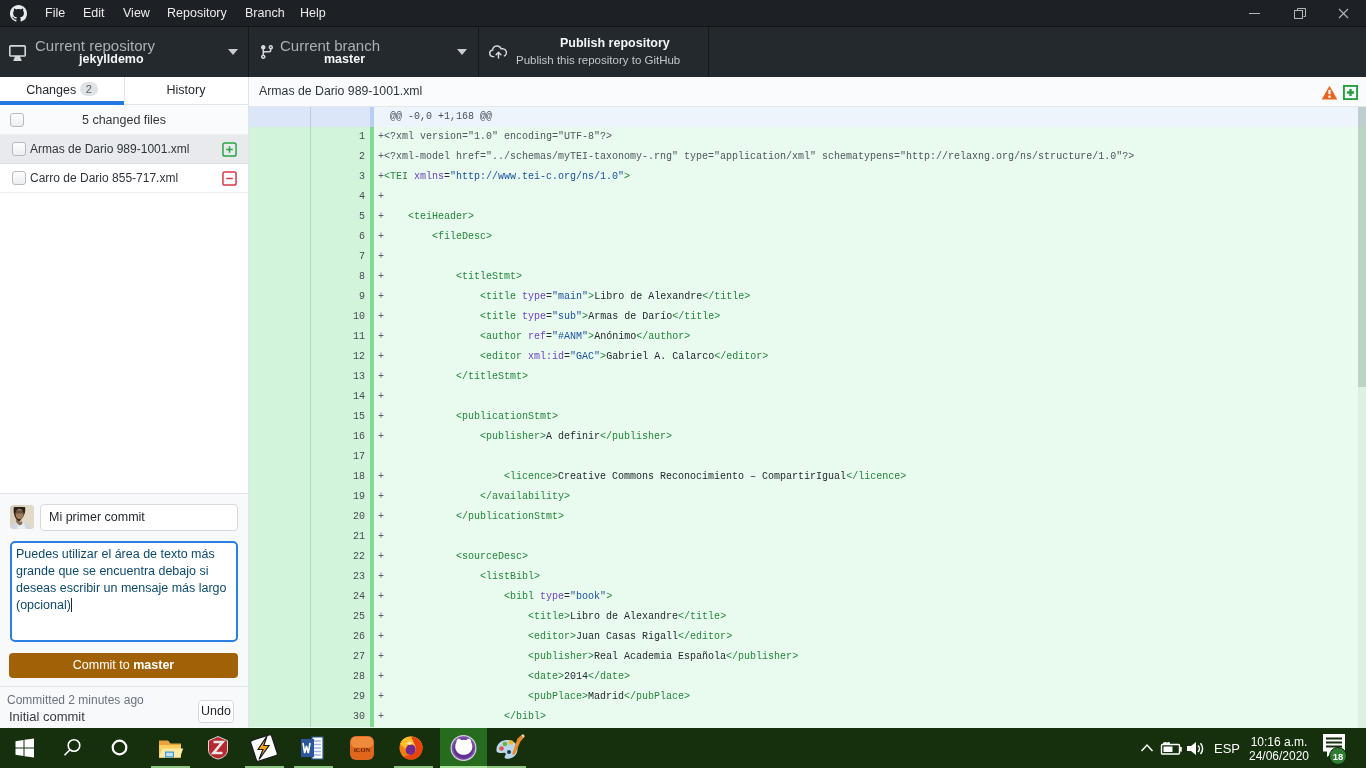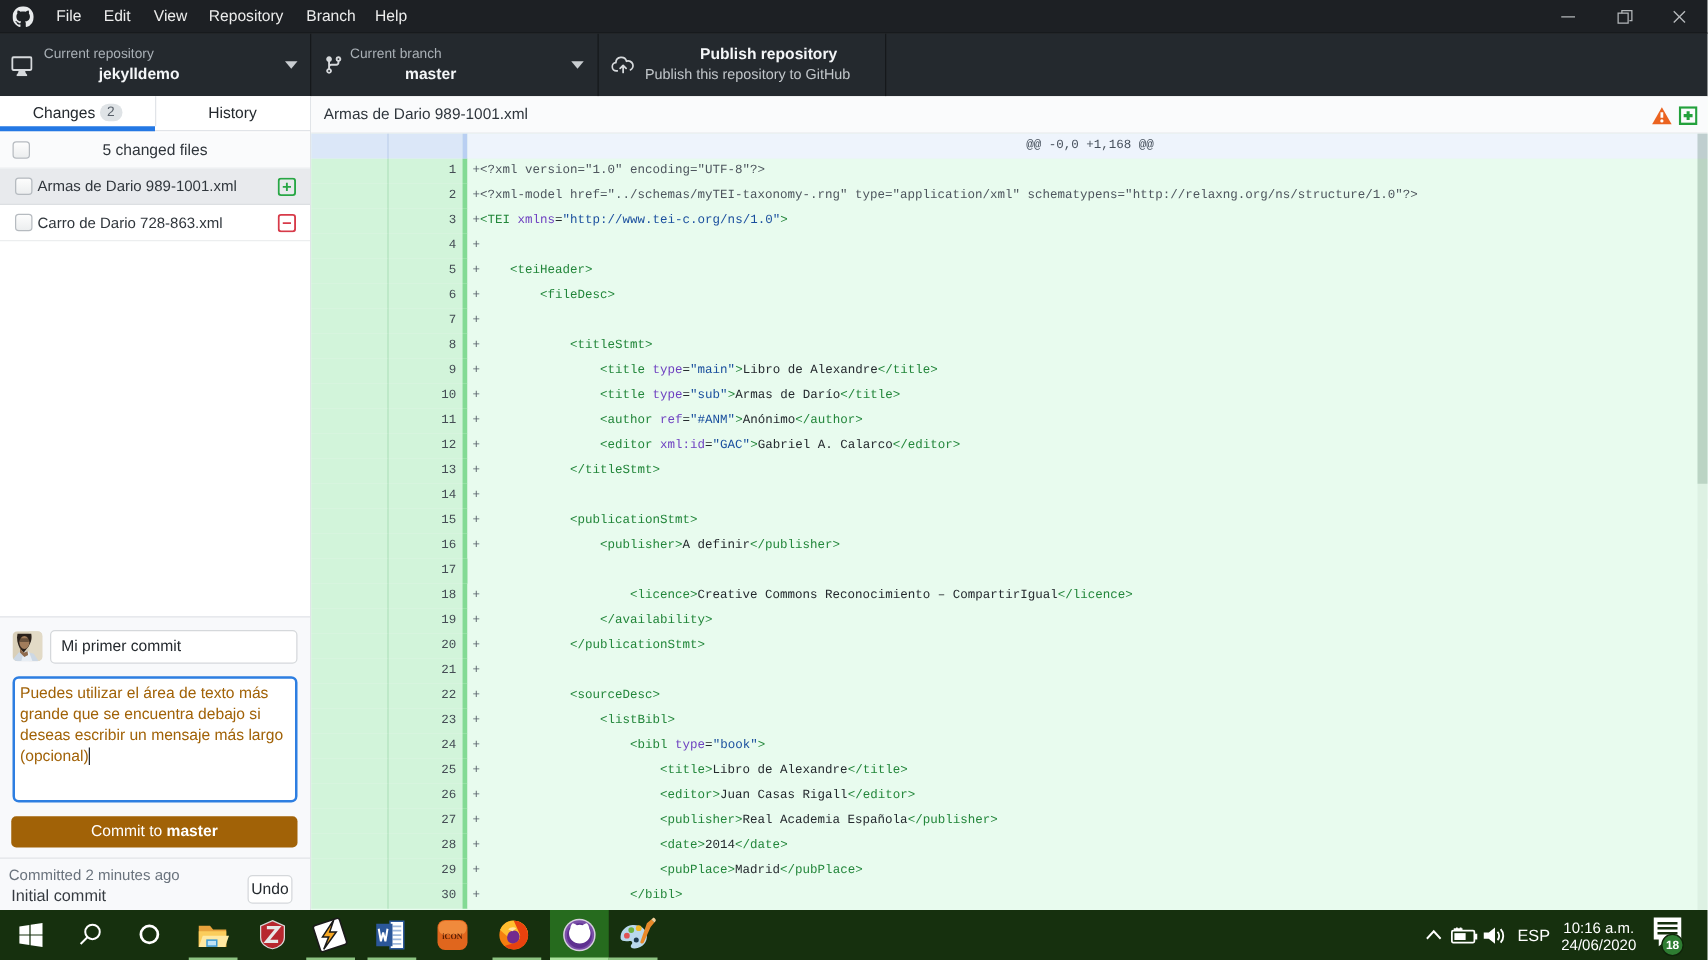--- a/index.html
+++ b/index.html
@@ -7,21 +7,21 @@
 
 
 #titlebar { position:absolute; left:0; top:0; width:1366px; height:27px; background:#1d2024; border-bottom:1px solid #121417; }
 #titlebar .menu { position:absolute; top:0; height:27px; line-height:27px; color:#ececec; font-size:12.5px; }
 .octo { position:absolute; left:10px; top:5px; }
 .winbtn { position:absolute; top:0; width:45px; height:27px; }
 
 
 #toolbar { position:absolute; left:0; top:27px; width:1366px; height:50px; background:#24292e; }
 .tbsec { position:absolute; top:0; height:50px; border-right:1px solid #15181b; }
-.tblabel { position:absolute; font-size:11px; color:#a9b0b6; top:10px; }
+.tblabel { position:absolute; font-size:15px; color:#a9b0b6; top:10px; }
 .tbvalue { position:absolute; font-size:12.5px; color:#f4f6f8; font-weight:bold; top:25px;padding-left:44px; }
 .caret { position:absolute; width:0; height:0; border-left:5px solid transparent;
   border-right:5px solid transparent; border-top:6px solid #c9cdd1; top:22px; }
 
 
 #sidebar { position:absolute; left:0; top:77px; width:249px; height:651px; background:#fff;
   border-right:1px solid #e1e4e8; }
 #tabs { position:absolute; left:0; top:0; width:248px; height:28px; background:#fff;
   border-bottom:1px solid #e1e4e8; font-size:12.5px; }
 #tabchg { position:absolute; left:0; top:0; width:124px; height:28px; text-align:center;
@@ -35,21 +35,21 @@
 .cbx { position:absolute; width:14px; height:14px; border:1px solid #b6bbc0; border-radius:3px;
   background:linear-gradient(#fdfdfd,#eceeef); top:7px; left:10px; }
 
 
 #commit { position:absolute; left:0; top:416px; width:248px; height:235px; background:#f8f9fb;
   border-top:1px solid #e1e4e8; }
 #summary { position:absolute; left:40px; top:10px; width:198px; height:27px; background:#fff;
   border:1px solid #d5d8db; border-radius:4px; font-size:12.5px; color:#24292e; line-height:25px;
   padding-left:8px; }
 #desc { position:absolute; left:10px; top:47px; width:228px; height:101px; background:#fff;
-  border:2px solid #2d7ee1; border-radius:5px; font-size:12.5px; color:#a16207; line-height:17px;
+  border:2px solid #2d7ee1; border-radius:5px; font-size:12.5px; color:#0c4a6e; line-height:17px;
   padding:3px 4px 0 4px; }
 #commitbtn { position:absolute; left:9px; top:159px; width:229px; height:25px; background:#a16207;
   border-radius:4px; color:#fff; font-size:12.5px; text-align:center; line-height:25px; }
 #undosec { position:absolute; left:0; top:192px; width:248px; height:43px; background:#f8f9fb;
   border-top:1px solid #e1e4e8; }
 #undobtn { position:absolute; left:198px; top:13px; width:36px; height:23px; background:#fff;
   border:1px solid #d5d8db; border-radius:4px; font-size:12.5px; color:#24292e; text-align:center;
   line-height:21px; }
 
 
@@ -61,21 +61,21 @@
 .g1 { width:62px; border-right:1px solid rgba(60,170,90,0.28); }
 .g2 { width:59px; text-align:right; padding-right:5px; color:#444c54; }
 .bar { width:4px; }
 .code { flex:1; white-space:pre; }
 .add .g1, .add .g2 { background:#d2f4da; }
 .add .bar { background:#83da94; }
 .add .code { background:#e8fbee; padding-left:4px; }
 .hunk .g1 { border-right:1px solid rgba(80,120,190,0.25); }
 .hunk .g1, .hunk .g2 { background:#dbe7f8; }
 .hunk .bar { background:#b9cff2; }
-.hunk .code { background:#eef4fc; padding-left:4px;text-align:center; }
+.hunk .code { background:#eef4fc; padding-left:16px; }
 .htx { color:#46505c; }
 .pl { color:#57606a; }
 .pi { color:#4e565e; }
 .tx { color:#24292e; }
 .tg { color:#22863a; }
 .at { color:#6f42c1; }
 .st { color:#1a4f9e; }
 
 
 #taskbar { position:absolute; left:0; top:728px; width:1366px; height:40px; background:#16300e; }
@@ -147,21 +147,21 @@
   <div class="frow" style="top:58px; background:#e8eaed; border-bottom:1px solid #dcdfe2;">
     <span class="cbx" style="left:12px;"></span>
     <span style="position:absolute; left:30px; line-height:29px;">Armas de Dario 989-1001.xml</span>
     <svg style="position:absolute; left:222px; top:7px;" width="15" height="15" viewBox="0 0 16 16">
       <rect x="1" y="1" width="14" height="14" rx="2" fill="none" stroke="#28a745" stroke-width="1.6"></rect>
       <path d="M8 4.5v7M4.5 8h7" stroke="#28a745" stroke-width="1.6"></path>
     </svg>
   </div>
   <div class="frow" style="top:87px; background:#fff; border-bottom:1px solid #eceeef;">
     <span class="cbx" style="left:12px;"></span>
-    <span style="position:absolute; left:30px; line-height:29px;">Carro de Dario 728-863.xml</span>
+    <span style="position:absolute; left:30px; line-height:29px;">Carro de Dario 855-717.xml</span>
     <svg style="position:absolute; left:222px; top:7px;" width="15" height="15" viewBox="0 0 16 16">
       <rect x="1" y="1" width="14" height="14" rx="2" fill="none" stroke="#d73a49" stroke-width="1.6"></rect>
       <path d="M4.5 8h7" stroke="#d73a49" stroke-width="1.6"></path>
     </svg>
   </div>
 
   <div id="commit">
     <svg style="position:absolute; left:10px; top:11px;" width="24" height="24" viewBox="0 0 24 24">
       <defs>
           <clipPath id="avc">

